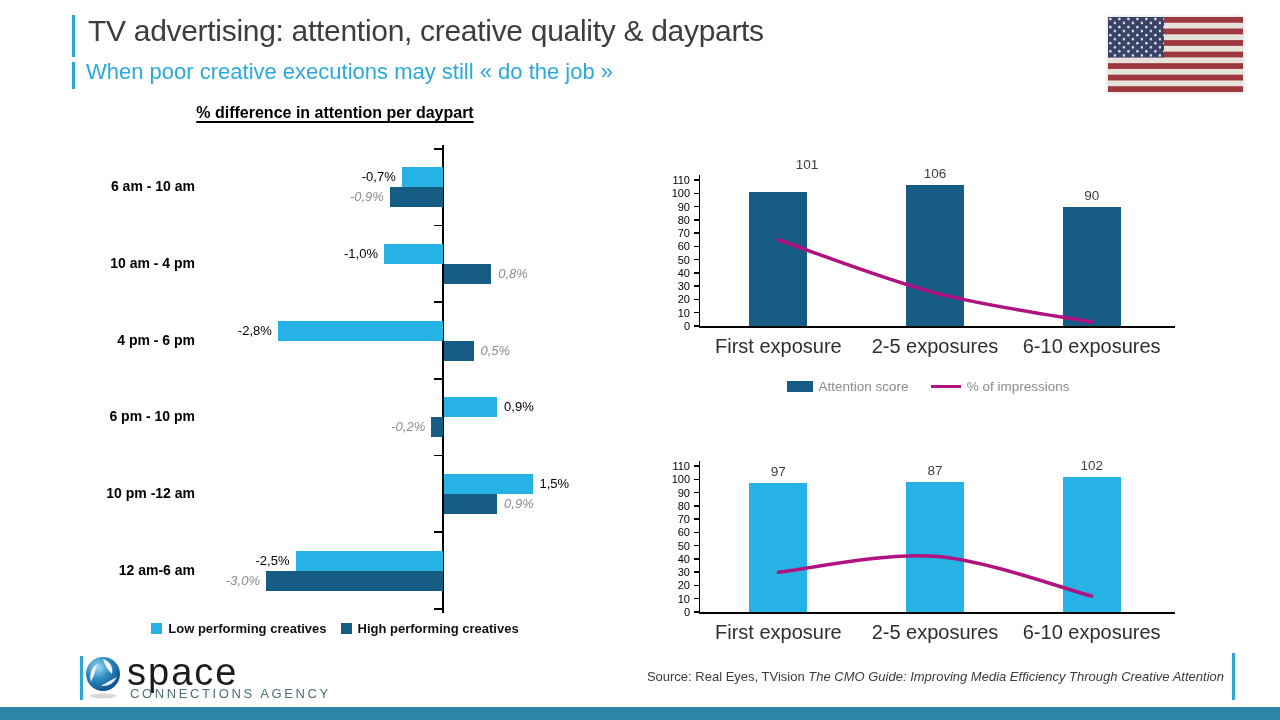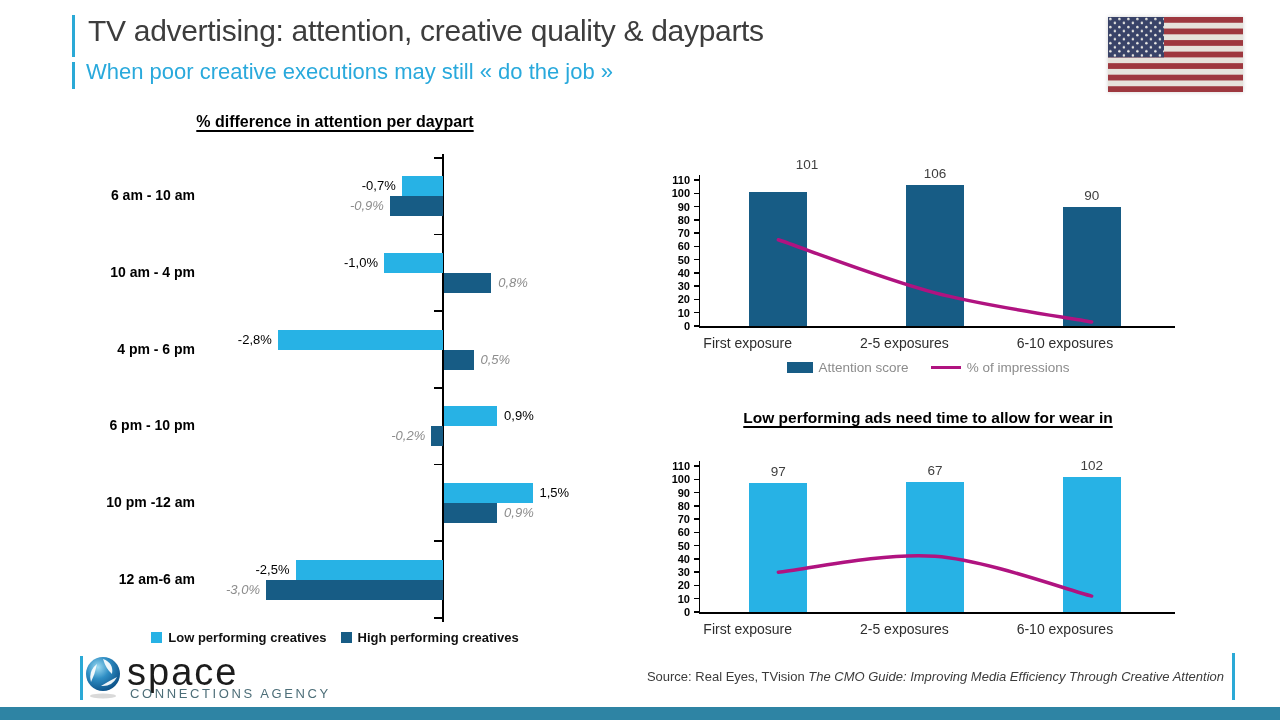--- a/index.html
+++ b/index.html
@@ -15,22 +15,22 @@
 
   
   .chart{position:absolute;}
   .chart-title{position:absolute;left:0;right:0;top:0;text-align:center;font-weight:bold;color:#000;
     text-decoration:underline;text-decoration-thickness:2px;text-underline-offset:3px;}
   .dp-title{font-size:16px;}
   .rx-title{font-size:15.5px;line-height:21px;padding:0 60px;}
   .bar{position:absolute;}
   .tick{position:absolute;background:#000;}
   .axis{position:absolute;background:#000;}
-  .y-lab{position:absolute;font-size:11px;color:#000;text-align:right;font-weight:bold;}
-  .x-lab{position:absolute;font-size:14px;color:#2e2e2e;text-align:left;}
+  .y-lab{position:absolute;font-size:11px;color:#000;text-align:right;}
+  .x-lab{position:absolute;font-size:20px;color:#2e2e2e;text-align:center;}
   .bar-val{position:absolute;font-size:13.5px;color:#3f3f3f;text-align:center;}
   .dp-cat{position:absolute;left:0;width:130px;text-align:right;font-size:14px;font-weight:bold;color:#000;}
   .dp-val{position:absolute;font-size:13px;white-space:nowrap;}
   .dp-val.s0{color:#000;}
   .dp-val.s1{color:#8c8c8c;font-style:italic;}
   .legend{position:absolute;display:flex;justify-content:center;align-items:center;gap:14px;left:0;right:0;}
   .legend .item{display:flex;align-items:center;gap:6px;}
   .legend .sw{display:inline-block;}
   .dp-legend .lab{font-size:13px;color:#111;font-weight:bold;}
   .rx-legend .lab{font-size:13.5px;color:#8c8c8c;}
@@ -66,21 +66,21 @@
       <rect x="0" y="11.54" width="135" height="5.77"></rect>
       <rect x="0" y="23.08" width="135" height="5.77"></rect>
       <rect x="0" y="34.62" width="135" height="5.77"></rect>
       <rect x="0" y="46.15" width="135" height="5.77"></rect>
       <rect x="0" y="57.69" width="135" height="5.77"></rect>
       <rect x="0" y="69.23" width="135" height="5.77"></rect>
     </g>
     <rect x="0" y="0" width="56" height="40.4" fill="url(#stars)"></rect>
   </svg>
 
-  <div id="chart-daypart" class="chart" style="left:65px;top:113px;width:540px;height:545px;">
+  <div id="chart-daypart" class="chart" style="left:65px;top:104px;width:540px;height:545px;">
     <div class="chart-title dp-title">% difference in attention per daypart</div>
   <div class="dp-cat" style="top: 74.3333px;">6 am - 10 am</div>
       <div class="dp-cat" style="top: 151px;">10 am - 4 pm</div>
       <div class="dp-cat" style="top: 227.667px;">4 pm - 6 pm</div>
       <div class="dp-cat" style="top: 304.333px;">6 pm - 10 pm</div>
       <div class="dp-cat" style="top: 381px;">10 pm -12 am</div>
       <div class="dp-cat" style="top: 457.667px;">12 am-6 am</div>
       <div class="axis" style="left: 377px; top: 41px; width: 2px; height: 468px;"></div>
       <div class="tick" style="left: 369px; top: 44px; width: 9px; height: 1.5px;"></div>
       <div class="tick" style="left: 369px; top: 120.667px; width: 9px; height: 1.5px;"></div>
@@ -157,34 +157,33 @@
       <div class="x-lab" style="left: 55.3333px; top: 223px; width: 150px;">First exposure</div>
       <div class="bar" style="left: 258px; top: 73.3091px; width: 58px; height: 140.691px; background: rgb(23, 92, 133);"></div>
       <div class="bar-val" style="left: 247px; top: 54.3091px; width: 80px;">106</div>
       <div class="x-lab" style="left: 212px; top: 223px; width: 150px;">2-5 exposures</div>
       <div class="bar" style="left: 414.667px; top: 94.5455px; width: 58px; height: 119.455px; background: rgb(23, 92, 133);"></div>
       <div class="bar-val" style="left: 403.667px; top: 75.5455px; width: 80px;">90</div>
       <div class="x-lab" style="left: 368.667px; top: 223px; width: 150px;">6-10 exposures</div>
       <svg class="lineplot" width="470" height="146" style="left: 52px; top: 68px;">
         <path d="M78.33333333333333,59.72727272727272C104.44444444444444,68.57575757575756,182.77777777777777,99.1030303030303,235,112.81818181818181C287.22222222222223,126.53333333333333,365.55555555555554,137.15151515151516,391.6666666666667,142.01818181818183" fill="none" stroke="#b01380" stroke-width="3.5" stroke-linecap="round"></path>
       </svg>
-      <div class="legend rx-legend" style="top: 248px; gap: 22px;">
+      <div class="legend rx-legend" style="top: 267px; gap: 22px;">
         <span class="item">
           <span class="sw" style="width: 26px; height: 11px; background: rgb(23, 92, 133);"></span>
           <span class="lab">Attention score</span>
         </span>
         <span class="item">
           <span class="sw" style="width: 30px; height: 3.5px; background: rgb(176, 19, 128);"></span>
           <span class="lab">% of impressions</span>
         </span>
       </div>
     </div>
 
   <div id="chart-low" class="chart" style="left:648px;top:407px;width:560px;height:246px;">
-    <div class="chart-title rx-title">Low performing ads need time to allow for wear in</div>
   <div class="y-lab" style="left: 2px; top: 199px; width: 40px;">0</div>
       <div class="tick" style="left: 46px; top: 204.25px; width: 6px; height: 1.5px;"></div>
       <div class="y-lab" style="left: 2px; top: 185.727px; width: 40px;">10</div>
       <div class="tick" style="left: 46px; top: 190.977px; width: 6px; height: 1.5px;"></div>
       <div class="y-lab" style="left: 2px; top: 172.455px; width: 40px;">20</div>
       <div class="tick" style="left: 46px; top: 177.705px; width: 6px; height: 1.5px;"></div>
       <div class="y-lab" style="left: 2px; top: 159.182px; width: 40px;">30</div>
       <div class="tick" style="left: 46px; top: 164.432px; width: 6px; height: 1.5px;"></div>
       <div class="y-lab" style="left: 2px; top: 145.909px; width: 40px;">40</div>
       <div class="tick" style="left: 46px; top: 151.159px; width: 6px; height: 1.5px;"></div>
@@ -201,21 +200,21 @@
       <div class="y-lab" style="left: 2px; top: 66.2727px; width: 40px;">100</div>
       <div class="tick" style="left: 46px; top: 71.5227px; width: 6px; height: 1.5px;"></div>
       <div class="y-lab" style="left: 2px; top: 53px; width: 40px;">110</div>
       <div class="tick" style="left: 46px; top: 58.25px; width: 6px; height: 1.5px;"></div>
       <div class="axis" style="left: 50.5px; top: 54px; width: 1.5px; height: 151px;"></div>
       <div class="axis" style="left: 50.5px; top: 205px; width: 476px; height: 1.5px;"></div>
       <div class="bar" style="left: 101.333px; top: 76.2545px; width: 58px; height: 128.745px; background: rgb(39, 178, 229);"></div>
       <div class="bar-val" style="left: 90.3333px; top: 57.2545px; width: 80px;">97</div>
       <div class="x-lab" style="left: 55.3333px; top: 214px; width: 150px;">First exposure</div>
       <div class="bar" style="left: 258px; top: 74.9273px; width: 58px; height: 130.073px; background: rgb(39, 178, 229);"></div>
-      <div class="bar-val" style="left: 247px; top: 55.9273px; width: 80px;">67</div>
+      <div class="bar-val" style="left: 247px; top: 55.9273px; width: 80px;">87</div>
       <div class="x-lab" style="left: 212px; top: 214px; width: 150px;">2-5 exposures</div>
       <div class="bar" style="left: 414.667px; top: 69.6182px; width: 58px; height: 135.382px; background: rgb(39, 178, 229);"></div>
       <div class="bar-val" style="left: 403.667px; top: 50.6182px; width: 80px;">102</div>
       <div class="x-lab" style="left: 368.667px; top: 214px; width: 150px;">6-10 exposures</div>
       <svg class="lineplot" width="470" height="146" style="left: 52px; top: 59px;">
         <path d="M78.33333333333333,106.18181818181819C104.44444444444444,103.52727272727273,182.77777777777777,86.27272727272727,235,90.25454545454545C287.22222222222223,94.23636363636363,365.55555555555554,123.43636363636362,391.6666666666667,130.07272727272726" fill="none" stroke="#b01380" stroke-width="3.5" stroke-linecap="round"></path>
       </svg>
     </div>
 
   <div class="accent-line" style="left:80px;top:656px;height:44px;"></div>

